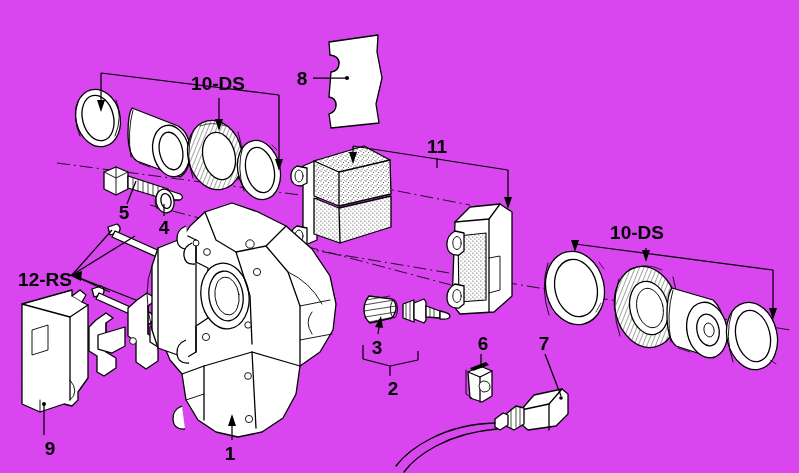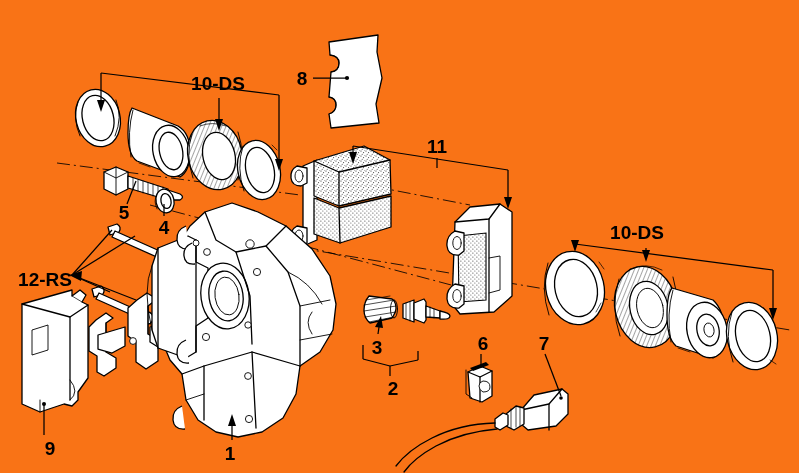--- a/index.html
+++ b/index.html
@@ -5,21 +5,21 @@
 <style>
   html, body {
     margin: 0;
     padding: 0;
     background: #ffffff;
   }
   #diagram-root {
     position: relative;
     width: 799px;
     height: 473px;
-    background: #f97316;
+    background: #d946ef;
     font-family: "Liberation Sans", sans-serif;
     overflow: hidden;
   }
   #diagram-svg {
     position: absolute;
     left: 0;
     top: 0;
     width: 799px;
     height: 473px;
     display: block;

